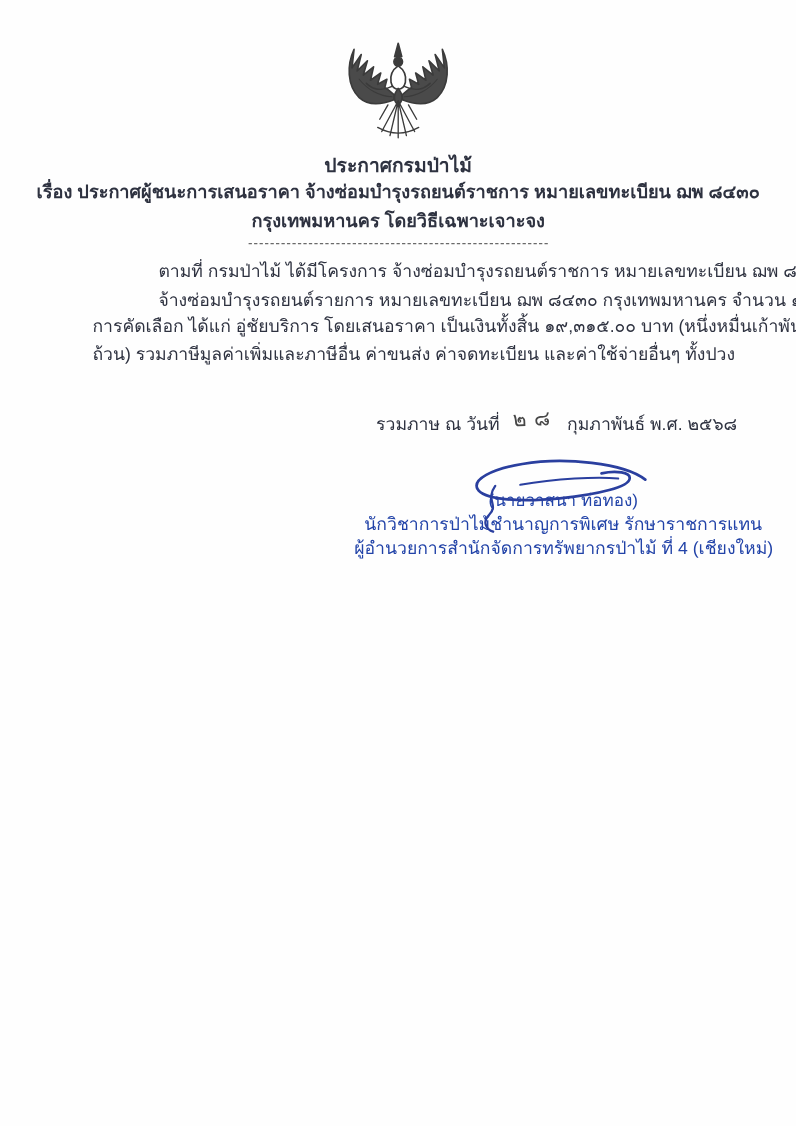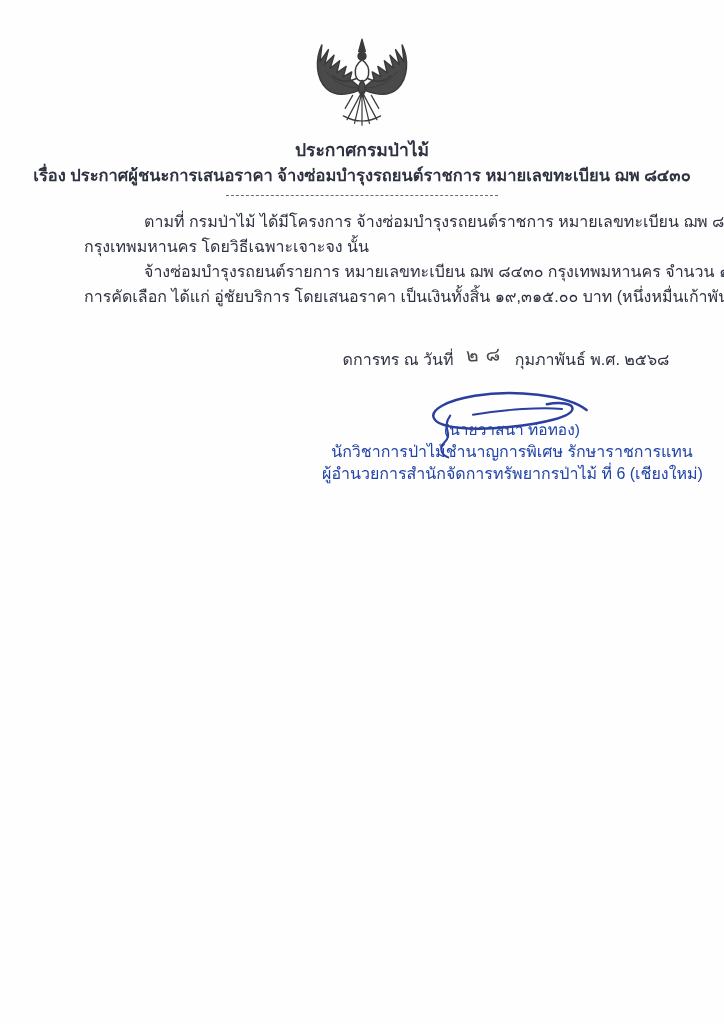--- a/index.html
+++ b/index.html
@@ -106,44 +106,45 @@
         <path d="M60,46 C55,52 55,58 60,62 C65,58 65,52 60,46 Z" fill="#4a4a4a"></path>
         <path d="M60,58 L44,88 M60,58 L52,92 M60,58 L60,94 M60,58 L68,92 M60,58 L76,88" stroke-width="1.3"></path>
         <path d="M40,84 Q60,95 80,84" stroke-width="1.3"></path>
         <path d="M50,62 L42,76 M70,62 L78,76" stroke-width="1.3"></path>
       </g>
     </svg>
   </div>
 
   <div class="doc-title">ประกาศกรมป่าไม้</div>
   <div class="subject-line">เรื่อง ประกาศผู้ชนะการเสนอราคา จ้างซ่อมบำรุงรถยนต์ราชการ หมายเลขทะเบียน ฌพ ๘๔๓๐</div>
+  <div class="subject-line">กรุงเทพมหานคร โดยวิธีเฉพาะเจาะจง</div>
 
   <div class="separator"></div>
 
   <div class="body-text">
     <div>
       <div class="body-line indent">ตามที่ กรมป่าไม้ ได้มีโครงการ จ้างซ่อมบำรุงรถยนต์ราชการ หมายเลขทะเบียน ฌพ ๘๔๓๐</div>
-      <div class="body-line">กรุงเทพมหานคร โดยวิธีเฉพาะเจาะจง  นั้น</div>
     </div>
     <div class="para2">
       <div class="body-line indent">จ้างซ่อมบำรุงรถยนต์รายการ หมายเลขทะเบียน ฌพ ๘๔๓๐ กรุงเทพมหานคร จำนวน ๑ งาน ผู้ได้รับ</div>
       <div class="body-line">การคัดเลือก ได้แก่ อู่ชัยบริการ โดยเสนอราคา เป็นเงินทั้งสิ้น ๑๙,๓๑๕.๐๐ บาท (หนึ่งหมื่นเก้าพันสามร้อยสิบห้าบาท</div>
+      <div class="body-line">ถ้วน) รวมภาษีมูลค่าเพิ่มและภาษีอื่น ค่าขนส่ง ค่าจดทะเบียน และค่าใช้จ่ายอื่นๆ ทั้งปวง</div>
     </div>
   </div>
 
   <div class="date-line">
-    <span>ดการทร ณ วันที่</span><span class="handwritten-day">๒๘</span><span>กุมภาพันธ์ พ.ศ. ๒๕๖๘</span>
+    <span>รวมภาษ ณ วันที่</span><span class="handwritten-day">๒๘</span><span>กุมภาพันธ์ พ.ศ. ๒๕๖๘</span>
   </div>
 
   <div class="sig-block">
     <svg class="sig-scribble" viewBox="0 0 190 86">
       <g stroke="#2a3f9f" fill="none" stroke-width="2.6" stroke-linecap="round">
         <path d="M178,24 C158,8 100,2 60,9 C30,14 12,24 17,33 C22,43 56,46 96,42 C134,38 162,31 163,23 C164,17 150,15 136,18"></path>
         <path d="M58,29 C92,23 132,21 152,23" stroke-width="2"></path>
         <path d="M34,30 C24,44 38,48 28,58 C21,65 26,72 32,74" stroke-width="2.2"></path>
       </g>
     </svg>
     <div class="sig-name">(นายวาสนา ท่อทอง)</div>
     <div class="sig-pos">นักวิชาการป่าไม้ชำนาญการพิเศษ รักษาราชการแทน</div>
-    <div class="sig-pos">ผู้อำนวยการสำนักจัดการทรัพยากรป่าไม้ ที่ 6 (เชียงใหม่)</div>
+    <div class="sig-pos">ผู้อำนวยการสำนักจัดการทรัพยากรป่าไม้ ที่ 4 (เชียงใหม่)</div>
   </div>
 
 </div>
 
 </body></html>

